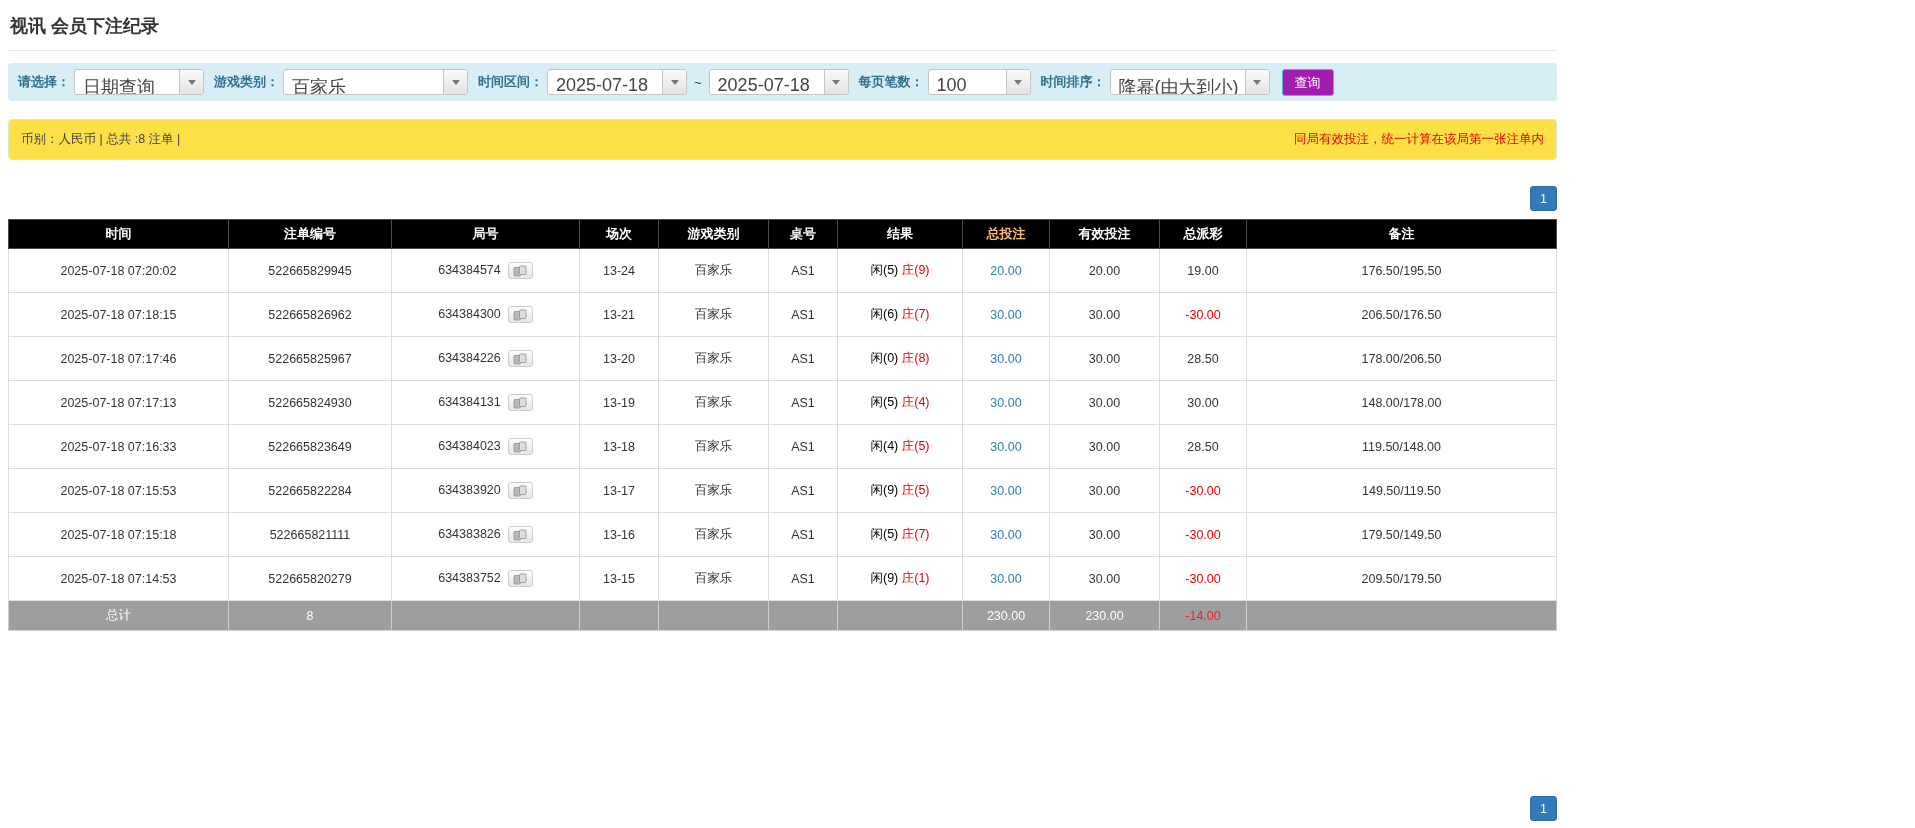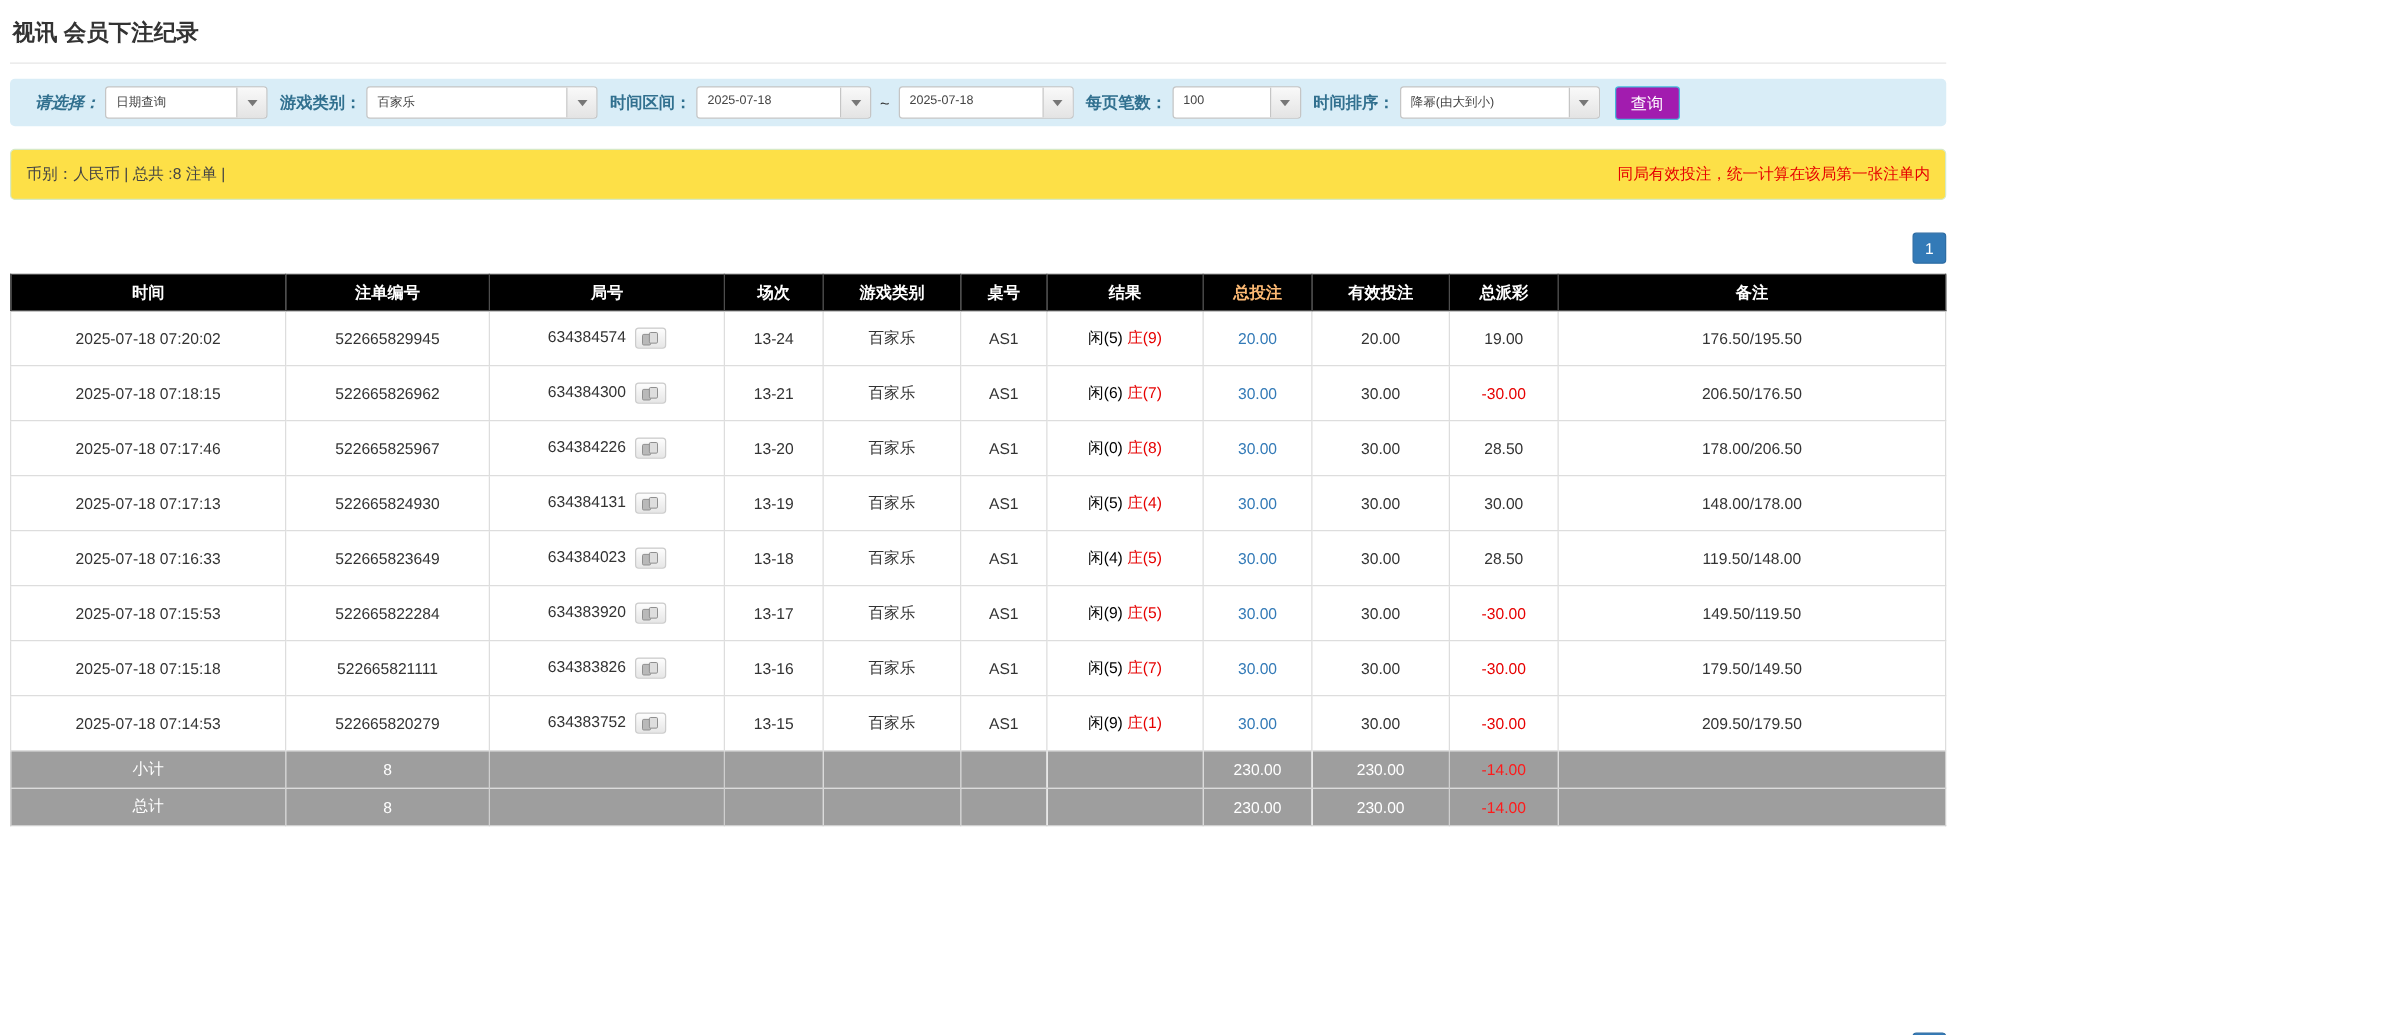--- a/index.html
+++ b/index.html
@@ -9,24 +9,24 @@
     font-size: 13px; color:#333;
     width:1915px; height:828px; overflow:hidden;
   }
   .page { width:1557px; padding:8px 0 0 8px; }
 
   .page-header { border-bottom:1px solid #e6e6e6; margin-bottom:12px; }
   .page-title { font-size:18px; font-weight:bold; margin:6px 0 12px 2px; color:#333; }
 
   .filter-bar { background:#d9edf7; border-radius:4px; padding:6px 8px; display:flex; align-items:center; height:38px; }
   .f-label { color:#31708f; font-weight:bold; margin:0 4px 0 10px; font-size:13px; white-space:nowrap; }
-  .f-label.first { margin-left:12px;font-style:italic; }
+  .f-label.first { margin-left:2px; }
   .f-sep { margin:0 7px; color:#333; }
   .selectbox { display:inline-flex; align-items:stretch; height:26px; background:#fff; border:1px solid #c5c5c5; border-radius:3px; overflow:hidden; cursor:pointer; }
-  .sb-text { flex:1; padding:5px 8px 0; font-size:10px; color:#444; white-space:nowrap; overflow:hidden; }
+  .sb-text { flex:1; padding:5px 8px 0; font-size:18px; color:#444; white-space:nowrap; overflow:hidden; }
   .sb-btn { width:24px; border-left:1px solid #c5c5c5; background:linear-gradient(#f9f9f9,#e4e4e4); display:flex; align-items:center; justify-content:center; }
   .caret { width:0; height:0; border-left:4px solid transparent; border-right:4px solid transparent; border-top:5px solid #777; }
   .w-query{width:130px} .w-game{width:185px} .w-date{width:140px} .w-size{width:103px} .w-sort{width:160px}
   .search-btn { margin-left:12px; background:#a21caf; border:1px solid #46b8da; color:#fff; font-size:13px; height:27px; padding:4px 12px; border-radius:3px; cursor:pointer; }
 
   .info-bar { margin-top:18px; background:#fde047; border:1px solid #d6e9c6; border-radius:4px; padding:11px 12px; display:flex; justify-content:space-between; align-items:center; font-size:12.5px; }
   .info-left { color:#444; }
   .info-right { color:#e60000; }
 
   .pagination { text-align:right; }
@@ -269,45 +269,32 @@
           <td>AS1</td>
           <td><span class="res-player">闲(9)</span> <span class="res-banker">庄(1)</span></td>
           <td><a class="bet-link">30.00</a></td>
           <td>30.00</td>
           <td class="neg">-30.00</td>
           <td>209.50/179.50</td>
         </tr>
       </tbody>
     <tbody>
       <tr class="summary-row">
-        <td>小计</td>
+        <td>总计</td>
         <td>8</td>
         <td></td>
         <td></td>
         <td></td>
         <td></td>
         <td></td>
         <td>230.00</td>
         <td>230.00</td>
         <td class="neg">-14.00</td>
         <td></td>
       </tr>
-      <tr class="summary-row">
-        <td>总计</td>
-        <td>8</td>
-        <td></td>
-        <td></td>
-        <td></td>
-        <td></td>
-        <td></td>
-        <td>230.00</td>
-        <td>230.00</td>
-        <td class="neg">-14.00</td>
-        <td></td>
-      </tr>
     </tbody>
   </table>
 
   <div class="pagination bottom">
     <button class="page-btn">1</button>
   </div>
 
 </div>
 
 </body></html>

